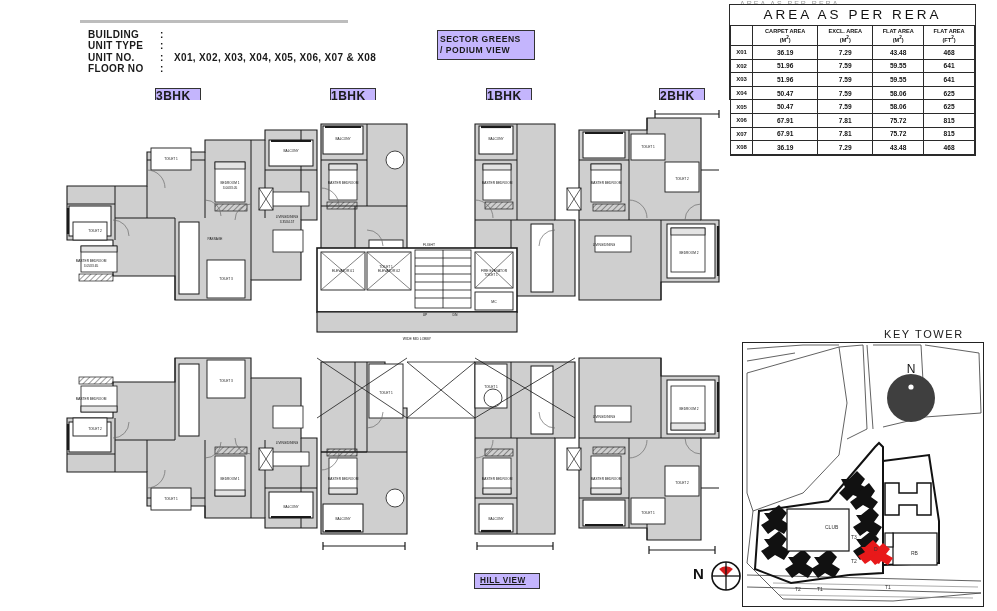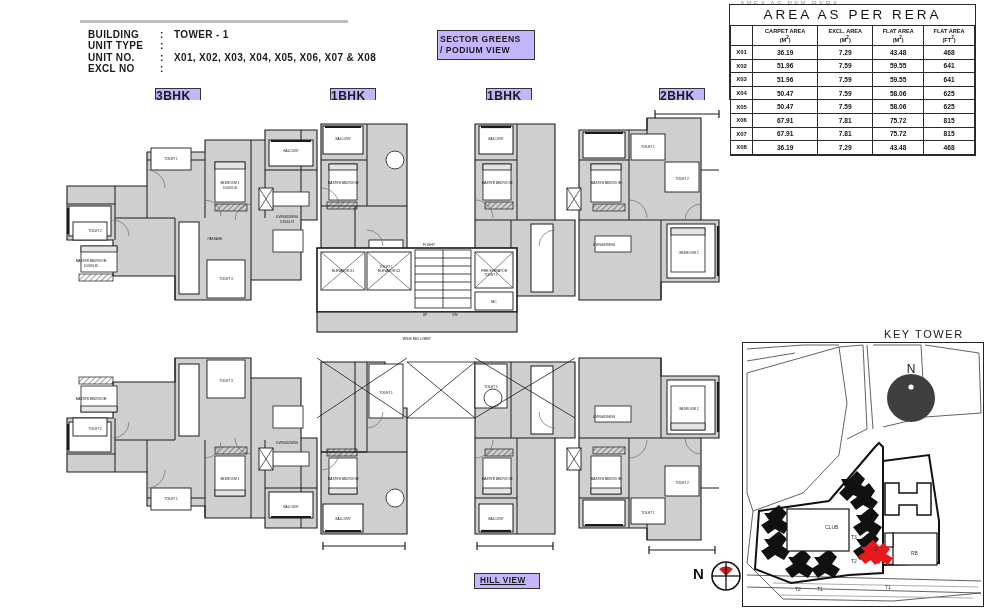--- a/index.html
+++ b/index.html
@@ -60,33 +60,32 @@
 <body>
 
 <div class="abs" id="top-crop">AREA AS PER RERA</div>
 
 <div class="abs" id="title-block">
   <div id="title-rule"></div>
 
   <div class="spec-row">
     <span class="spec-key">BUILDING</span>
     <span class="spec-col">:</span>
-    <span class="spec-val">TOWER - 1</span>
   </div>
   <div class="spec-row">
     <span class="spec-key">UNIT TYPE</span>
     <span class="spec-col">:</span>
   </div>
   <div class="spec-row">
     <span class="spec-key">UNIT NO.</span>
     <span class="spec-col">:</span>
     <span class="spec-val">X01, X02, X03, X04, X05, X06, X07 &amp; X08</span>
   </div>
   <div class="spec-row">
-    <span class="spec-key">EXCL NO</span>
+    <span class="spec-key">FLOOR NO</span>
     <span class="spec-col">:</span>
   </div>
 </div>
 
 <div class="abs boxlabel" id="sector-greens">
   <div>SECTOR GREENS</div>
   <div>/ PODIUM VIEW</div>
 </div>
 
 <div class="abs boxlabel bhk" style="left:155px;top:88px;">3BHK</div>

